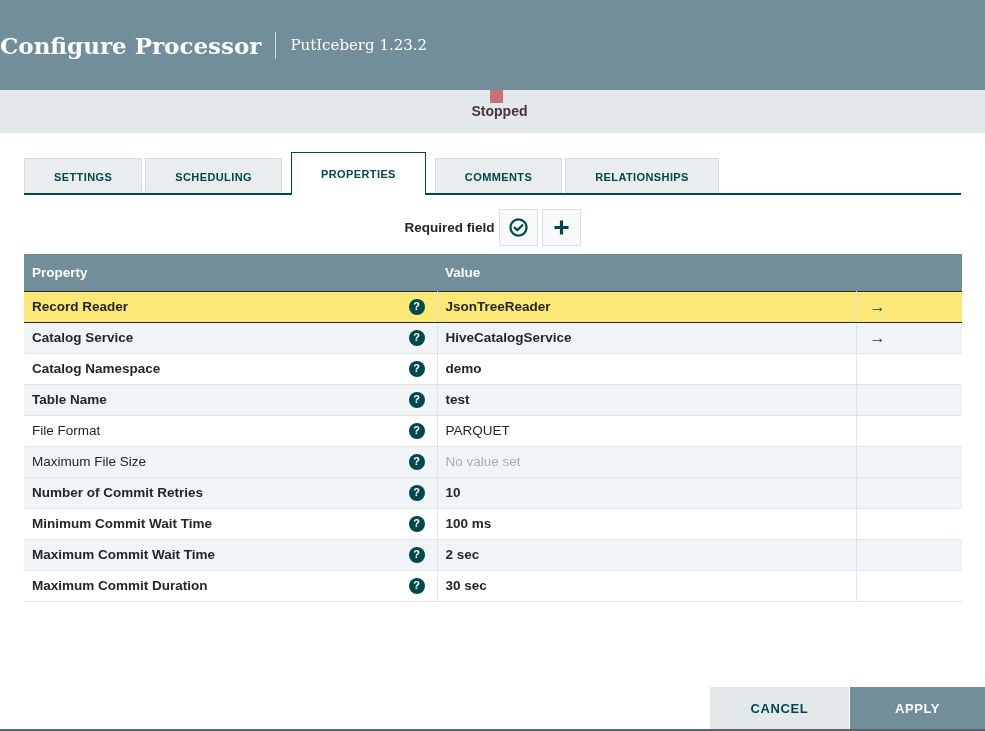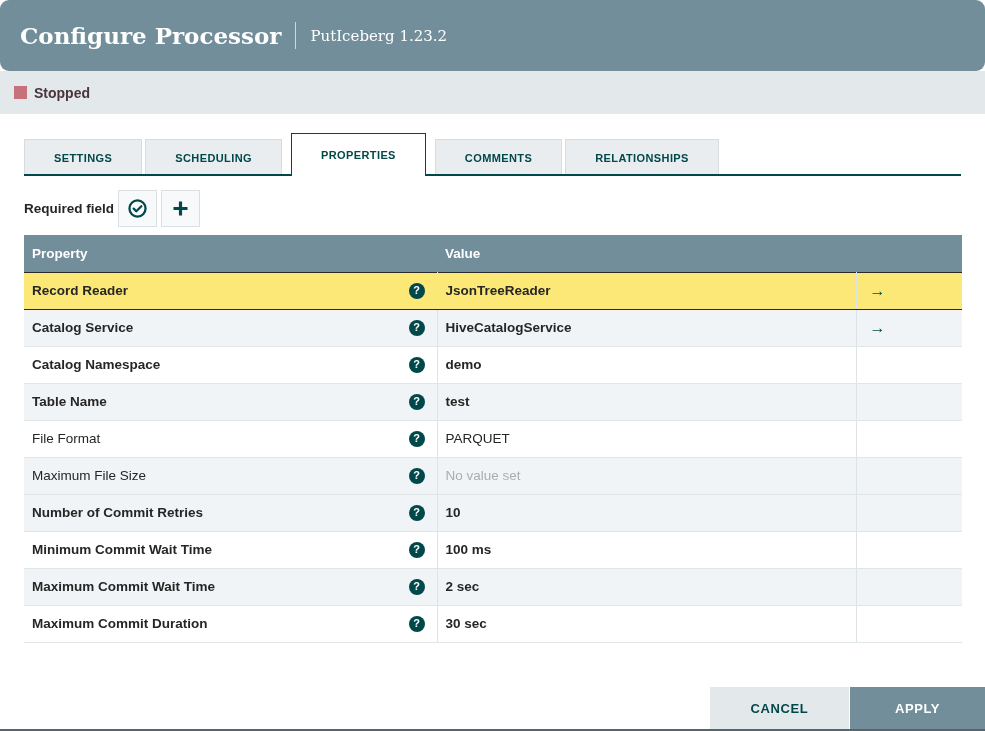--- a/index.html
+++ b/index.html
@@ -10,25 +10,23 @@
     position: relative;
   }
   .dialog {
     width: 985px; height: 731px;
     background: #fff;
     position: relative;
     border-bottom: 2px solid #59646c;
   }
   
   .dlg-header {
-    height: 71px;
+    height: 90px;
     background: #728e9b;
     display: flex; align-items: center;
-    padding-left: 20px;
-    border-radius: 9px;
   }
   .dlg-title {
     font-family: "DejaVu Serif", serif;
     font-weight: bold;
     font-size: 23px;
     color: #ffffff;
   }
   .dlg-title-sep {
     width: 1px; height: 27px;
     background: rgba(255,255,255,0.65);
@@ -38,20 +36,21 @@
     font-family: "DejaVu Serif", serif;
     font-size: 15px;
     color: #ffffff;
   }
   
   .status-bar {
     height: 43px;
     background: #e3e8ea;
     display: flex; align-items: center;
     padding-left: 14px;
+    flex-direction: column;
   }
   .status-square {
     width: 13px; height: 13px;
     background: #c7717a;
     margin-right: 7px;
   }
   .status-label {
     font-size: 14px; font-weight: bold;
     color: #4a343a;
   }
@@ -93,21 +92,21 @@
     border-bottom: none;
     margin-left: 6px; margin-right: 9px;
     position: relative; z-index: 2;
   }
   .tab:first-child.active { margin-left: 0; }
   
   .toolbar {
     margin-top: 13px;
     margin-bottom: 8px;
     height: 38px;
-    display: flex; align-items: center; justify-content: flex-start;
+    display: flex; align-items: center; justify-content: center;
   }
   .required-label { font-size: 13.5px; font-weight: bold; color: #262626; }
   .toolbar-buttons { display: flex; }
   .icon-button {
     width: 39px; height: 37px;
     background: #f7f9fa;
     border: 1px solid #d9dfe2;
     margin-left: 4px;
     display: flex; align-items: center; justify-content: center;
     cursor: pointer;
@@ -141,21 +140,21 @@
   td.prop-cell, td.value-cell { border-right: 1px solid #dde3e6; }
   tr.alt td { background: #f1f4f6; }
   tr.selected td {
     background: #fbe877;
     border-top: 1px solid #2a2a2a;
     border-bottom: 1px solid #2a2a2a;
   }
   .cell-inner {
     display: flex; align-items: center; justify-content: space-between;
     padding: 0 12px 0 8px;
-    height: 36px;
+    height: 30px;
   }
   .prop-name { white-space: nowrap; }
   .req .prop-name, .req .value-text { font-weight: bold; }
   .help-icon {
     width: 16px; height: 16px;
     min-width: 16px;
     border-radius: 50%;
     background: #004849;
     color: #ffffff;
     font-size: 11px; font-weight: bold;

